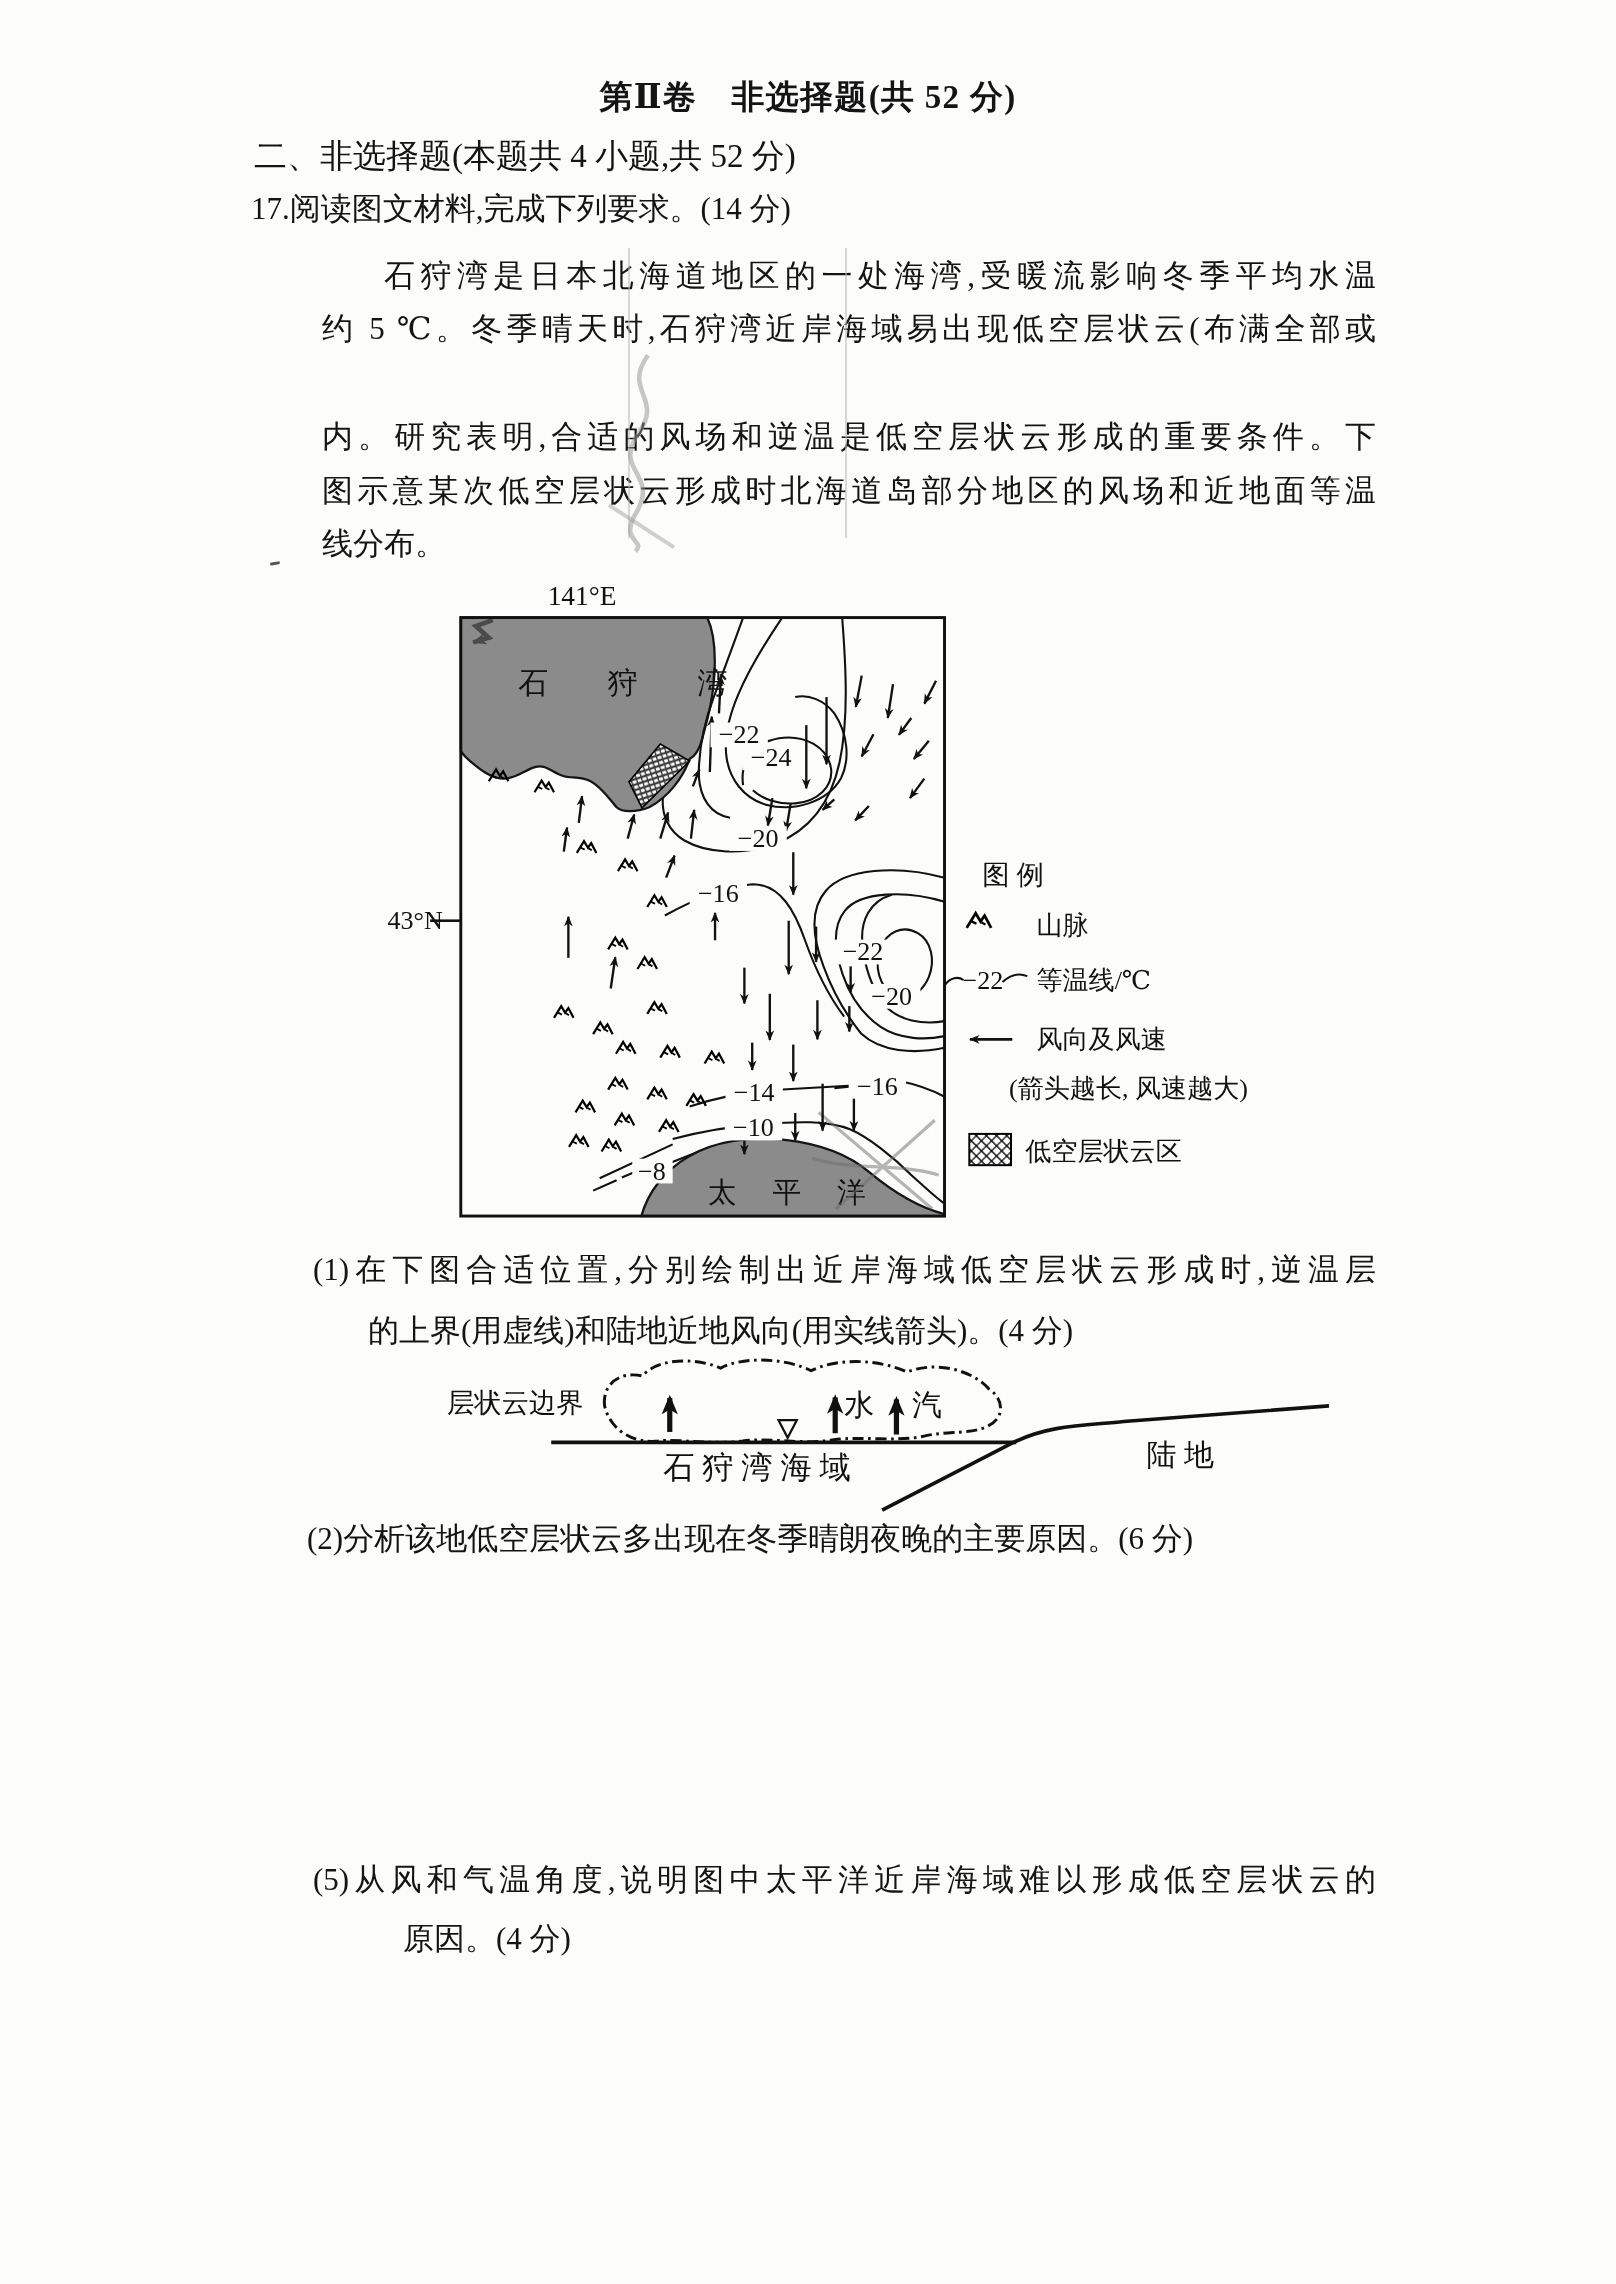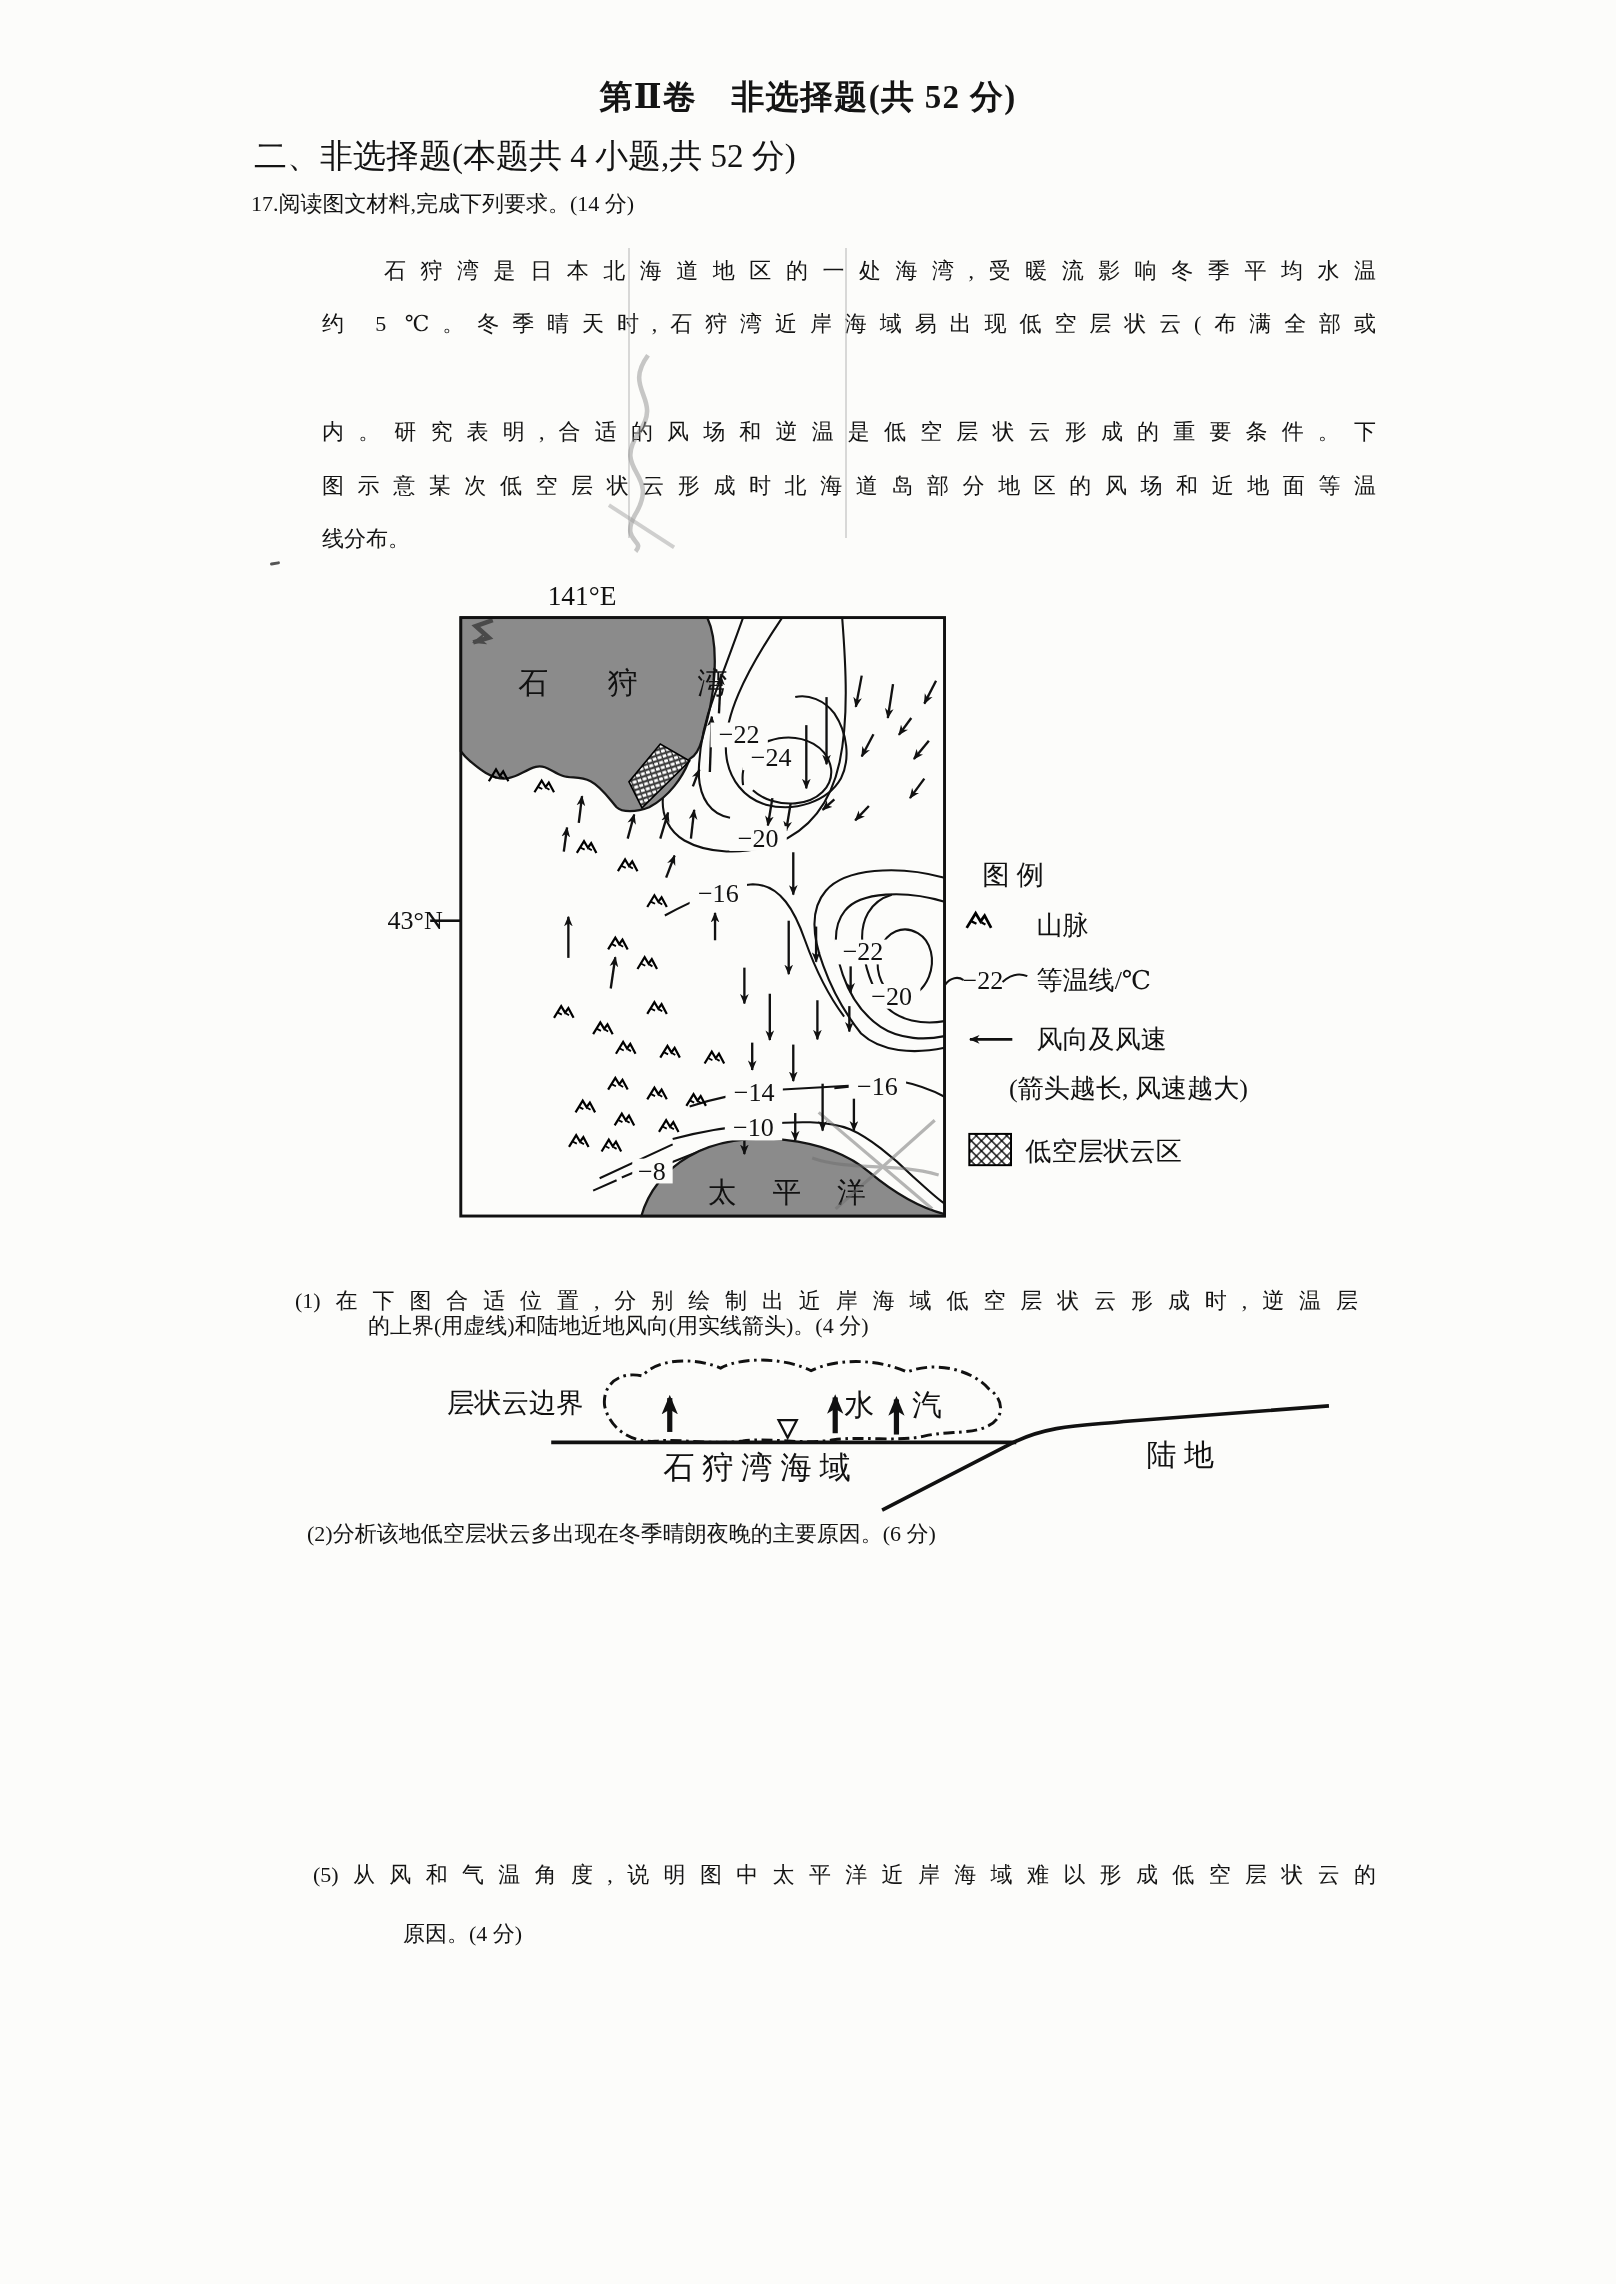--- a/index.html
+++ b/index.html
@@ -2,21 +2,21 @@
 <html style="font-size:10.4px"><head>
 <meta charset="utf-8">
 <style>
   html,body{margin:0;padding:0;background:#d8d8d8;}
   .page{position:relative;width:1616px;height:2284px;background:#fcfcfa;
         font-family:"Liberation Serif","DejaVu Serif",serif;color:#141414;overflow:hidden;}
   .t{position:absolute;white-space:pre;line-height:1.25;}
   .just{white-space:normal;text-align:justify;text-align-last:justify;line-height:1.25;}
   .title{font-size:33px;font-weight:700;letter-spacing:1.3px;}
   .section{font-size:33px;font-weight:400;}
-  .body48{font-size:22px;}
+  .body48{font-size:31px;}
   svg{position:absolute;font-family:"Liberation Serif","DejaVu Serif",serif;}
   svg text{fill:#111;}
   .iso-label{font-size:40px;}
   .fold{position:absolute;width:2px;background:#b9b9b9;opacity:.55;}
   .stray{position:absolute;width:9.8px;height:3.3px;background:#555;border-radius:2px;transform:rotate(-10deg);}
 </style>
 </head>
 <body>
 
 <div class="page">
@@ -233,21 +233,21 @@
 
       <line x1="973" y1="700" x2="908" y2="700" stroke="#111" stroke-width="4" marker-end="url(#ah)"></line>
       <text x="1010" y="714" font-size="40">风向及风速</text>
       <text x="968" y="788" font-size="40">(箭头越长, 风速越大)</text>
 
       <rect x="907" y="845" width="64" height="48" fill="url(#xh)" stroke="#000" stroke-width="3"></rect>
       <text x="993" y="885" font-size="40">低空层状云区</text>
     </g>
   </svg>
 
-  <div class="t body48 just" style="left:295px;top:1251px;width:1063px;margin-top:36px;">(1)在下图合适位置,分别绘制出近岸海域低空层状云形成时,逆温层</div>
+  <div class="t body48 just" style="left:313px;top:1251px;width:1063px;">(1)在下图合适位置,分别绘制出近岸海域低空层状云形成时,逆温层</div>
   <div class="t body48" style="left:368px;top:1312px;">的上界(用虚线)和陆地近地风向(用实线箭头)。(4 分)</div>
 
   <svg style="left:404px;top:1342px;" width="951" height="189" viewBox="0 0 1460 290">
     <defs>
       <marker id="ahb" viewBox="0 0 12 10" refX="10" refY="5" markerWidth="30" markerHeight="26" orient="auto" markerUnits="userSpaceOnUse">
         <path d="M0,0 L12,5 L0,10 L3,5 Z" fill="#111"></path>
       </marker>
     </defs>
     <text x="66" y="108" font-size="42">层状云边界</text>
     <path d="M308,98 C304,66 330,44 366,52 C388,26 444,22 486,40 C520,22 585,24 625,44

